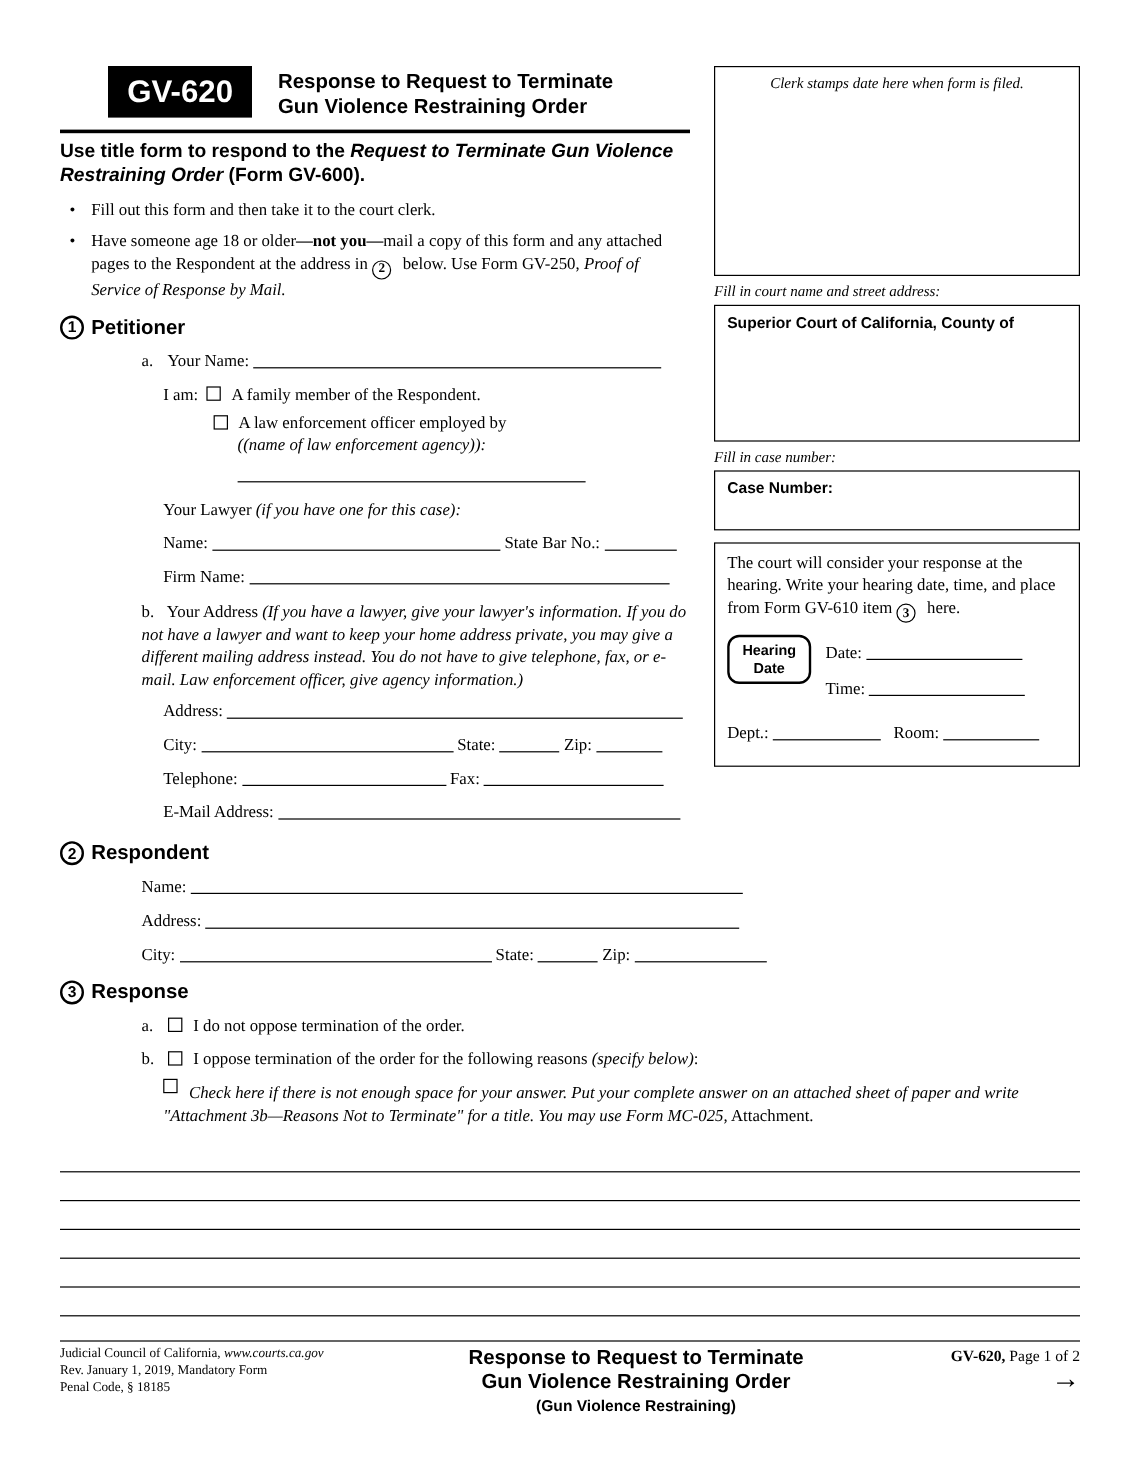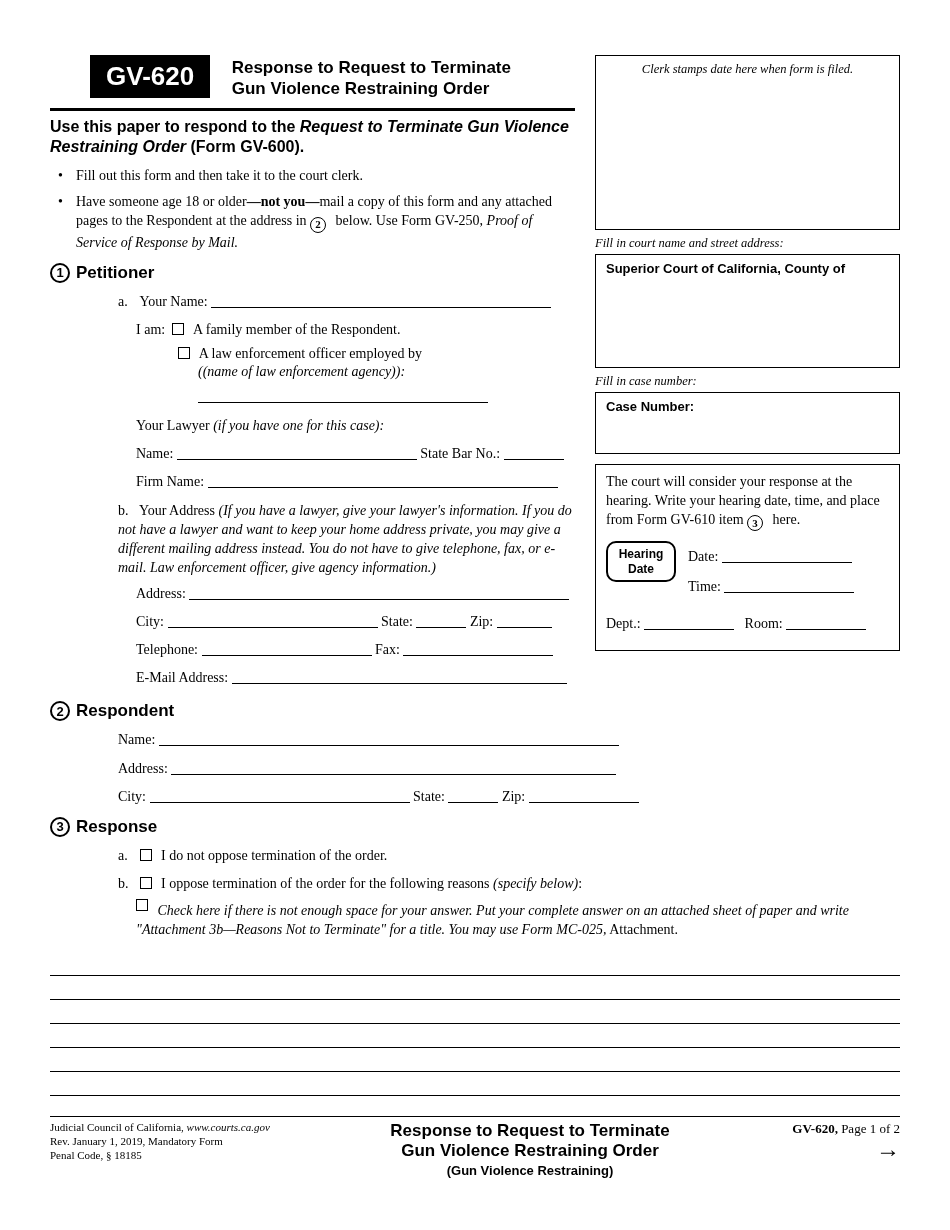--- a/index.html
+++ b/index.html
@@ -88,21 +88,21 @@
     margin-right: 6px;
   }
   .ital { font-style: italic; }
   .box {
     border: 1px solid #000;
     padding: 6px 10px;
   }
   .clerk-box { height: 175px; font-style: italic; font-size: 12.5px; text-align: center;}
   .right-label { font-style: italic; font-size: 12.5px; margin: 6px 0 3px 0; }
   .court-box { height: 114px; font-family: Arial, Helvetica, sans-serif; font-weight: bold; font-size: 13px; }
-  .case-box { height: 62px; font-family: Arial, Helvetica, sans-serif; font-weight: bold; font-size: 13px; }
+  .case-box { height: 50px; font-family: Arial, Helvetica, sans-serif; font-weight: bold; font-size: 13px; }
   .hearing-outer {
     border: 1px solid #000;
     padding: 8px 10px 10px 10px;
     margin-top: 10px;
     font-size: 14px;
   }
   .hearing-badge {
     border: 2px solid #000;
     border-radius: 10px;
     padding: 4px 8px;
@@ -136,21 +136,21 @@
   <div class="left-col">
     <div>
       <span class="form-badge">GV-620</span>
       <div class="form-title">
         <span>Response to Request to Terminate</span><br>
         <span>Gun Violence Restraining Order</span>
       </div>
     </div>
     <hr class="header-rule">
     <div class="intro">
-      <span>Use this paper to respond to the </span><span class="ital">Request to Terminate Gun Violence Restraining Order</span><span> (Form GV-600).</span>
+      <span>Use title form to respond to the </span><span class="ital">Request to Terminate Gun Violence Restraining Order</span><span> (Form GV-600).</span>
     </div>
     <ul class="bullets">
       <li>Fill out this form and then take it to the court clerk.</li>
       <li>
         <span>Have someone age 18 or older</span><b>—not you—</b><span>mail a copy of this form and any attached pages to the Respondent at the address in </span><span class="numcircle sm">2</span><span> below. Use Form GV-250, </span><span class="ital">Proof of Service of Response by Mail.</span>
       </li>
     </ul>
 
     <div class="section">
       <div class="sec-head">

